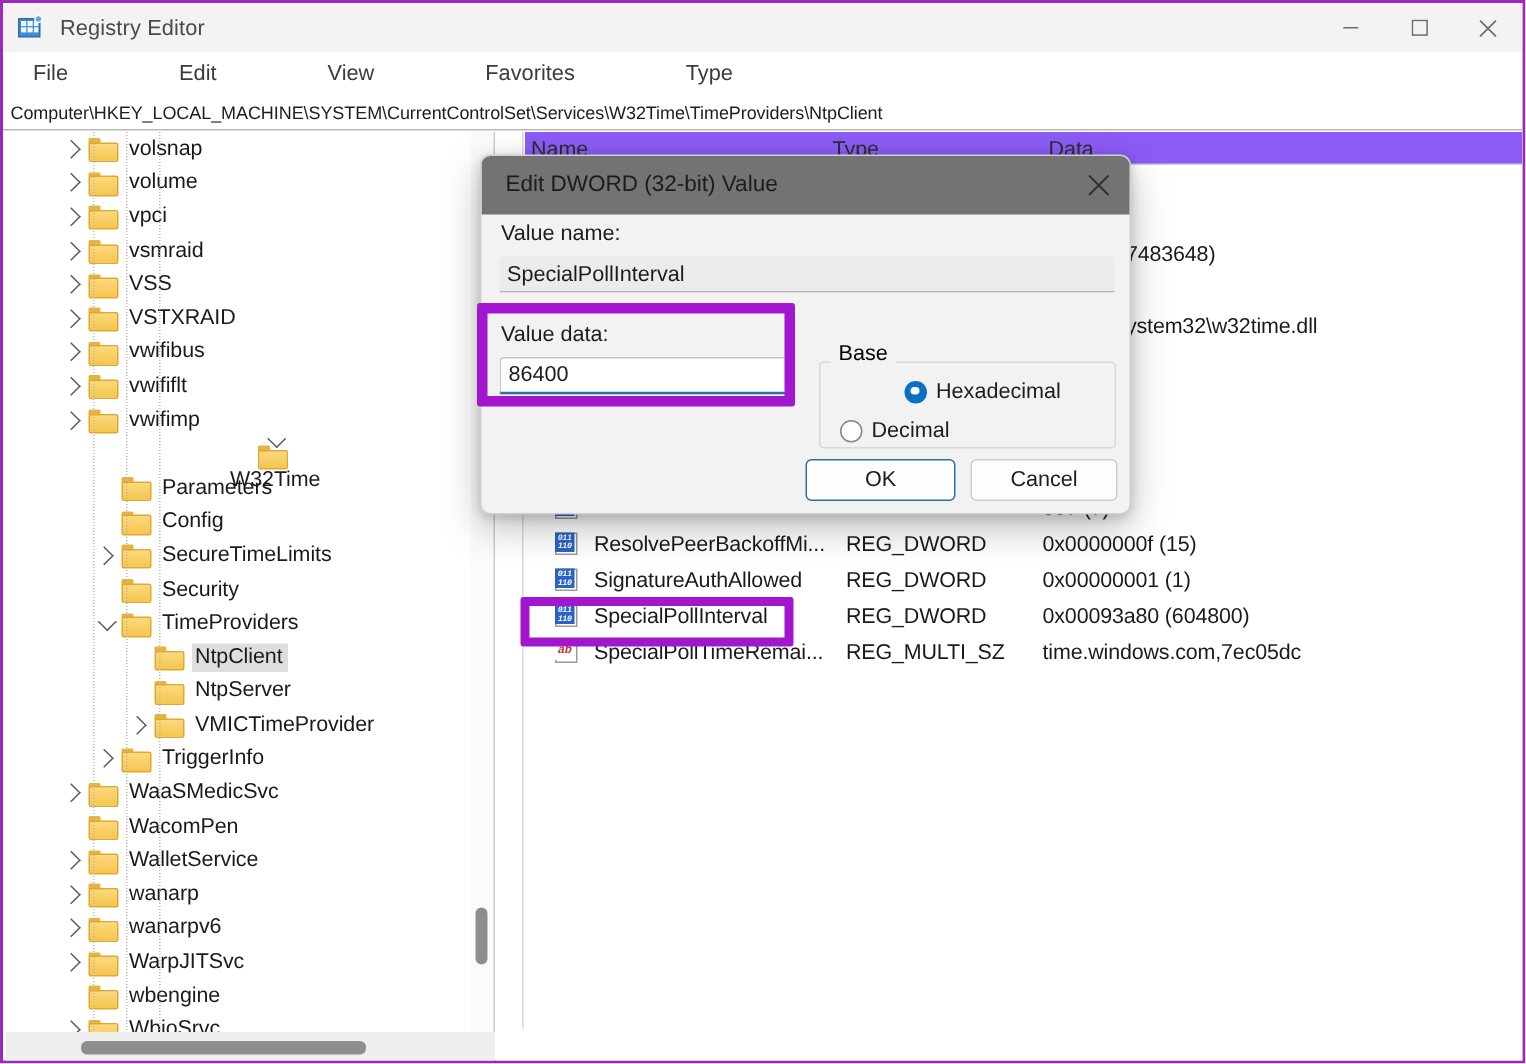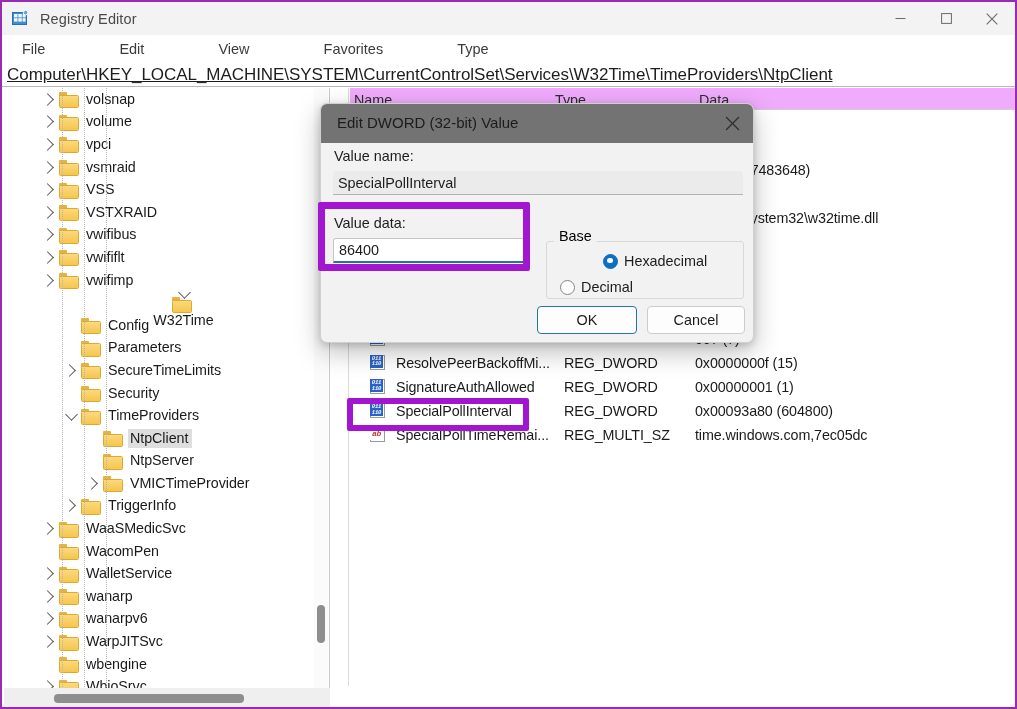--- a/index.html
+++ b/index.html
@@ -63,22 +63,22 @@
   
   #addressbar {
     position: absolute; left: 0; top: 61px;
     width: 1013px; height: 24px;
     background: #ffffff;
     border-bottom: 1px solid #b8b8b8;
     display: flex; align-items: center;
     padding-left: 5px;
   }
   #address-text {
-    font-size: 17px; color: #1d1d1d;
-    white-space: nowrap; letter-spacing: -0.05px; text-decoration: underline;
+    font-size: 12px; color: #1d1d1d;
+    white-space: nowrap; letter-spacing: -0.05px;
   }
 
   
   #treepane {
     position: absolute; left: 2px; top: 86px;
     width: 326px; height: 600px;
     background: #ffffff;
     border-right: 1px solid #c9c9c9;
     overflow: hidden;
   }
@@ -167,21 +167,21 @@
   
   #listpane {
     position: absolute; left: 329px; top: 86px;
     width: 684px; height: 621px;
     background: #ffffff;
     overflow: hidden;
   }
   #listheader {
     position: absolute; left: 19px; top: 0;
     width: 665px; height: 22px;
-    background: #f0abfc;
+    background: #8b5cf6;
     border-bottom: 1px solid #cfcfcf;
     display: flex; align-items: flex-end;
   }
   .hcell {
     font-size: 14.3px; color: #2c2c2c;
     padding-bottom: 1px;
     position: relative;
   }
   #listrows {
     position: absolute; left: 19px; top: 22px;
@@ -473,28 +473,28 @@
             <span class="chev open"></span>
           </span>
           <span class="folder"></span>
           <span class="tlabel">W32Time</span>
         </div>
         <div class="tnode" style="padding-left: 57px;">
           <span class="tw">
             <span class="tdots"></span>
           </span>
           <span class="folder"></span>
+          <span class="tlabel">Parameters</span>
+        </div>
+        <div class="tnode" style="padding-left: 57px;">
+          <span class="tw">
+            <span class="tdots"></span>
+          </span>
+          <span class="folder"></span>
           <span class="tlabel">Config</span>
-        </div>
-        <div class="tnode" style="padding-left: 57px;">
-          <span class="tw">
-            <span class="tdots"></span>
-          </span>
-          <span class="folder"></span>
-          <span class="tlabel">Parameters</span>
         </div>
         <div class="tnode" style="padding-left: 57px;">
           <span class="tw">
             <span class="chev"></span>
           </span>
           <span class="folder"></span>
           <span class="tlabel">SecureTimeLimits</span>
         </div>
         <div class="tnode" style="padding-left: 57px;">
           <span class="tw">

